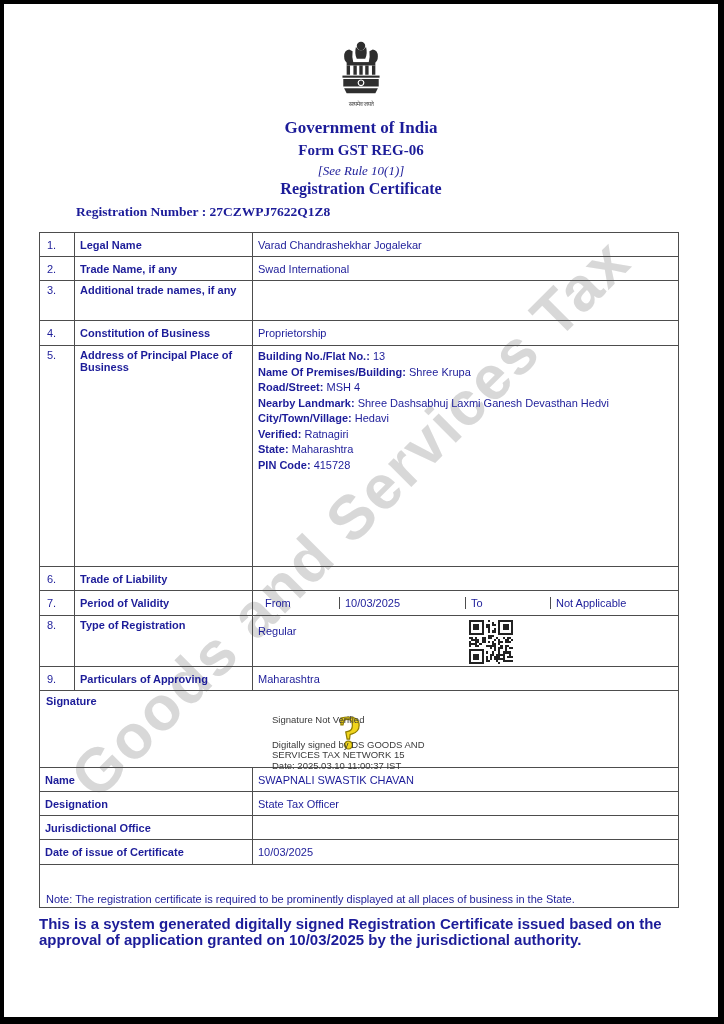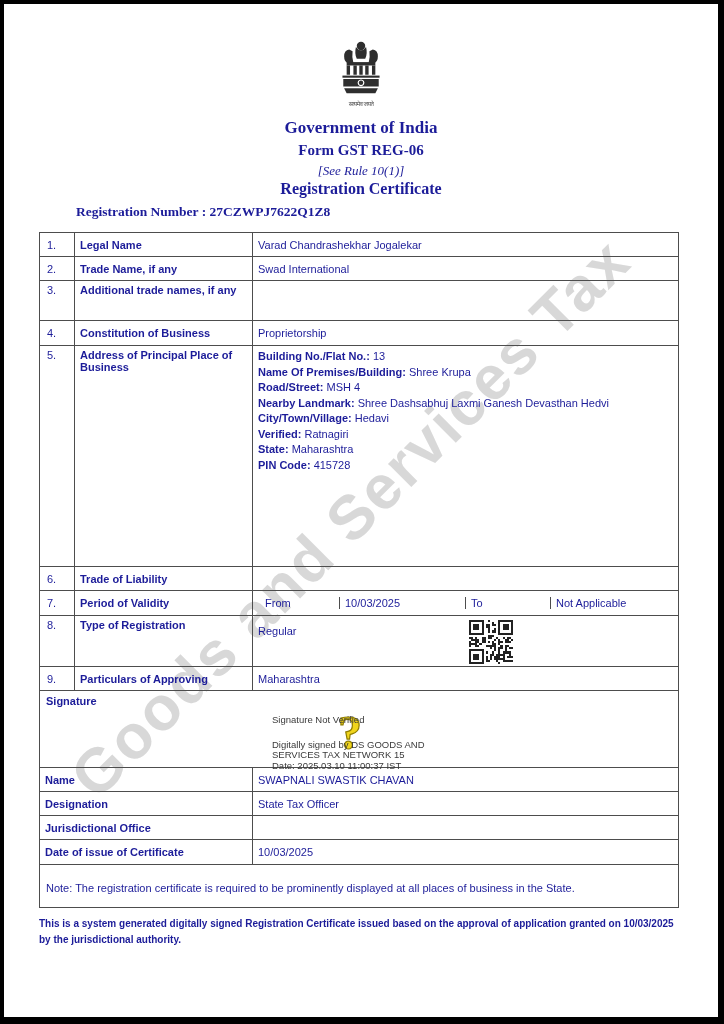--- a/index.html
+++ b/index.html
@@ -62,24 +62,24 @@
   .sig-row{position:relative;display:block;height:77px;}
   .sig-label{font-weight:bold;padding:4px 0 0 6px;}
   .sig-block{position:absolute;left:232px;top:24px;z-index:2;color:var(--sig);
     font-size:9.5px;line-height:10.5px;}
   .sig-nv{margin-bottom:14px;}
   .sig-q{position:absolute;left:298px;top:14px;z-index:1;font-size:48px;font-weight:bold;
     color:#f0d41c;-webkit-text-stroke:1.2px #8f7d00;font-family:"Liberation Serif",serif;}
 
   .b-label{width:213px;border-right:1px solid var(--border);flex:none;font-weight:bold;}
   .note-cell{flex:1;padding:5px 4px 2px 6px;}
-  .note-row{height:42px;align-items:center;}
+  .note-row{height:42px;align-items:flex-end;}
 
   .footer{position:absolute;left:35px;top:912px;width:642px;z-index:1;
-    font-size:10px;font-weight:bold;color:var(--navy);line-height:16px;}
+    font-size:15px;font-weight:bold;color:var(--navy);line-height:16px;}
 </style>
 </head>
 <body>
 
 <div class="page">
 
   <div class="watermark">Goods and Services Tax</div>
 
   <div class="header">
     <span class="emblem">

